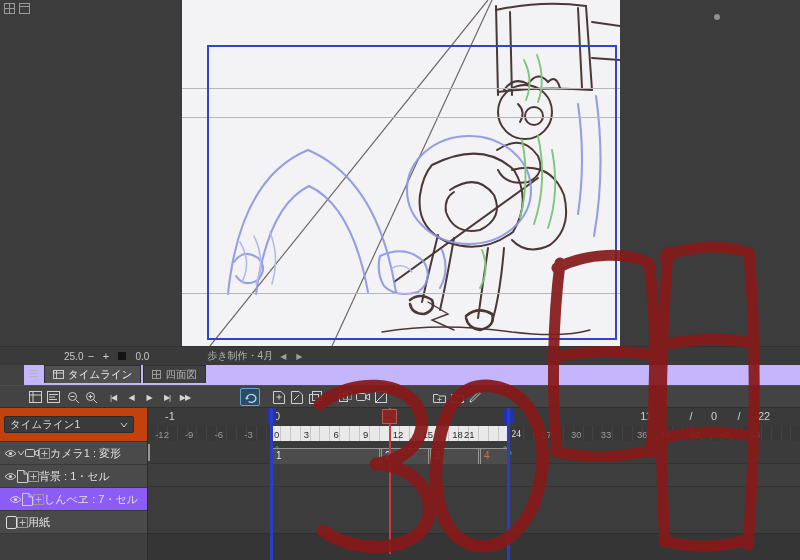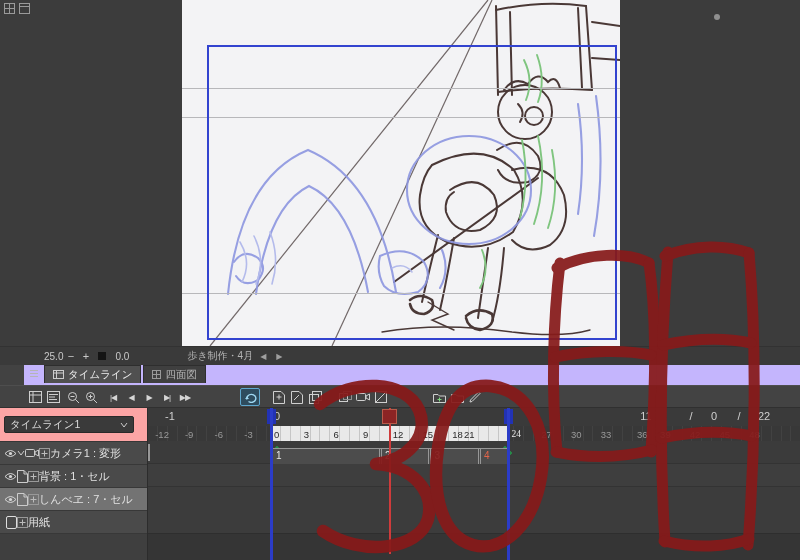--- a/index.html
+++ b/index.html
@@ -13,21 +13,21 @@
   .guide{position:absolute;left:0;width:438px;height:1px;background:#b7b7ba;}
   .g1{top:88px}.g2{top:117px}.g3{top:293px}
   .cam-frame{position:absolute;left:25px;top:45px;width:410px;height:295px;
              border:2px solid #3243cf;box-sizing:border-box;}
   .win-icons{position:absolute;left:4px;top:3px;display:flex;gap:4px;}
   .screen-dot{position:absolute;left:714px;top:14px;width:6px;height:6px;border-radius:50%;background:#8f8f8f;}
 
   
   .nav-bar{position:absolute;left:0;top:346px;width:800px;height:19px;background:#3a3a3a;
            border-top:1px solid #323232;display:flex;align-items:center;font-size:10px;color:#c9c9c9;box-sizing:border-box;}
-  .nav-val{margin-left:44px;}
+  .nav-val{margin-left:64px;}
   .nav-val2{margin-left:4px;}
   .nav-btn{background:none;border:none;color:#c9c9c9;font-size:11px;width:15px;padding:0;cursor:default;}
   .nav-square{width:8px;height:8px;background:#141414;margin:0 5px;}
   .nav-title{margin-left:58px;color:#b5b5b5;font-size:10px;}
   .nav-arrow{background:none;border:none;color:#9f9f9f;font-size:8px;padding:0 3px;margin-left:4px;}
 
   
   .tl-panel{position:absolute;left:0;top:365px;width:800px;height:195px;background:#424242;}
   .tabbar{position:absolute;top:0;left:0;right:0;height:20px;background:#c4b5fd;display:flex;margin-left:24px;}
   .panel-menu{width:20px;height:17px;display:flex;align-items:center;justify-content:center;background:none;border:none;}
@@ -39,26 +39,26 @@
            border-top:1px solid #4e4e4e;border-bottom:1px solid #303030;box-sizing:border-box;}
   .tgroup{position:absolute;top:2px;display:flex;}
   .tbtn{width:18px;height:18px;background:none;border:none;padding:0;display:flex;align-items:center;
         justify-content:center;color:#d5d5d5;font-size:8px;letter-spacing:-1px;cursor:default;}
   .tbtn.loop{background:#2e4c5e;border:1px solid #5fa8cf;border-radius:2px;width:20px;}
 
   .tl-body{position:absolute;top:43px;left:0;right:0;bottom:0;}
 
   #tl-left{position:absolute;left:0;top:0;width:148px;height:100%;background:#3f3f3f;z-index:6;
            border-right:1px solid #2c2c2c;box-sizing:border-box;}
-  .tl-left-header{height:33px;border-bottom:1px solid #363636;display:flex;align-items:center;padding:0 4px;background:#fca5a5;}
+  .tl-left-header{height:33px;border-bottom:1px solid #363636;display:flex;align-items:center;padding:0 4px;background:#c2410c;}
   .tl-select{width:130px;height:17px;background:#3a3a3a;border:1px solid #2a2a2a;border-radius:2px;
              display:flex;align-items:center;justify-content:space-between;padding:0 5px;font-size:10.5px;color:#ddd;box-sizing:border-box;}
   .layer-row{height:23px;border-bottom:1px solid #383838;display:flex;align-items:center;
              padding:0 4px;font-size:11px;color:#e2e2e2;background:#4a4a4a;box-sizing:border-box;}
-  .layer-row.selected{background:#737373;}
+  .layer-row.selected{background:#8b5cf6;justify-content:center;}
   .lname{white-space:nowrap;overflow:hidden;}
   .icon{display:flex;align-items:center;justify-content:center;}
 
   #tl-right{position:absolute;left:148px;top:0;width:652px;height:100%;overflow:hidden;background:#3c3c3c;}
   #ruler-top{position:absolute;top:0;left:0;width:100%;height:18px;background:#3a3a3a;border-bottom:1px solid #2e2e2e;}
   .rt-label{position:absolute;top:2px;transform:translateX(-50%);font-size:11px;color:#d0d0d0;}
   #ruler-frames{position:absolute;top:18px;left:0;width:100%;height:15px;background:#383838;border-bottom:1px solid #2e2e2e;
                 background-image:repeating-linear-gradient(90deg,transparent 0,transparent 8.9px,#424242 8.9px,#424242 9.9px);}
   .range-strip{position:absolute;top:0;height:15px;background:#e9e9e9;
                background-image:repeating-linear-gradient(90deg,transparent 0,transparent 8.9px,#c6c6c6 8.9px,#c6c6c6 9.9px);}

